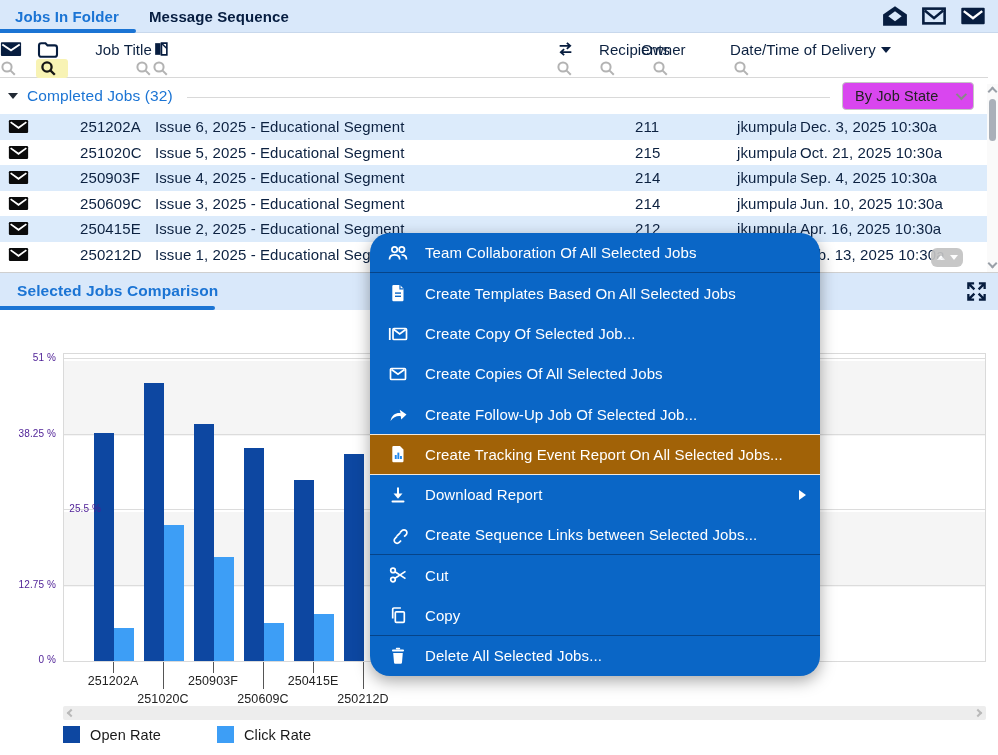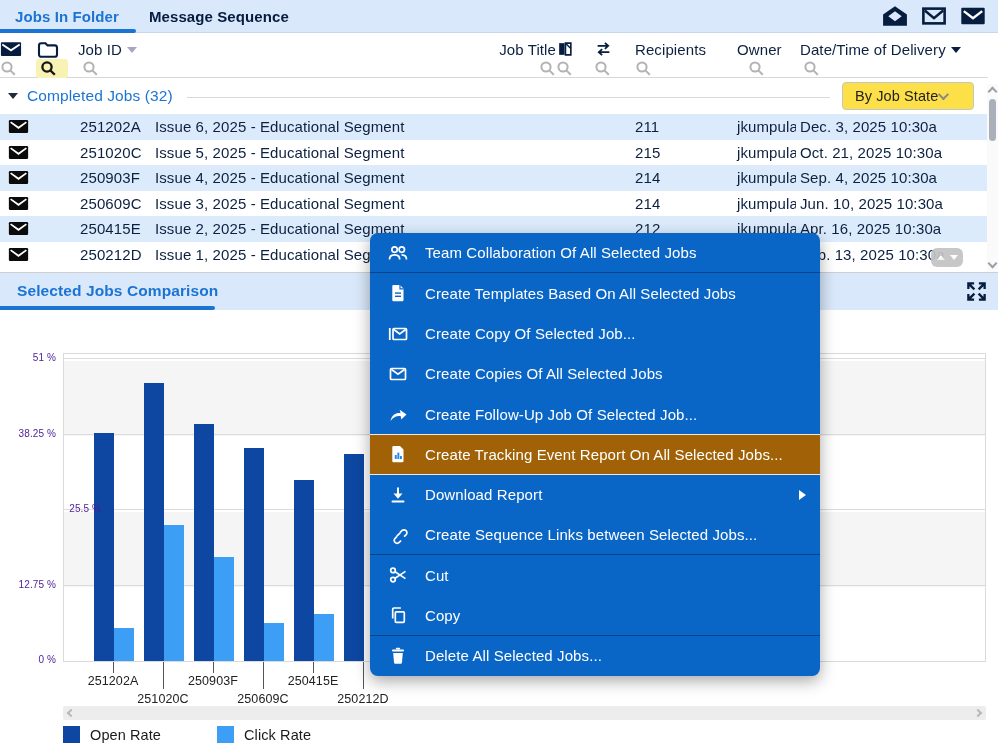--- a/index.html
+++ b/index.html
@@ -25,22 +25,22 @@
   .th .lbl { height:20px; display:flex; align-items:center; gap:5px; white-space:nowrap; }
   .th .srch { height:19px; display:flex; align-items:center; }
   .caret-dn { width:0; height:0; border-left:5px solid transparent; border-right:5px solid transparent; border-top:6px solid #a9a4c4; margin-top:2px; }
   .caret-dn.dark { border-top-color:#0a1e40; }
   .yellow-hl { background:#f8f3b4; border-radius:3px; padding:1px 11px 1px 4px; display:inline-flex; }
   
   .sectionrow { position:absolute; left:0; top:78px; width:986px; height:36px; display:flex; align-items:center; padding-left:8px; }
   .tri-dn { width:0; height:0; border-left:5px solid transparent; border-right:5px solid transparent; border-top:6px solid #222a35; margin-right:9px; }
   .section-title { color:#1b74d4; font-size:15.5px; white-space:nowrap; }
   .section-line { flex:1; height:1px; background:#d9d9d9; margin:2px 12px 0 14px; }
-  .jobstate-select { width:132px; height:28px; border:1px solid #c6c6c6; border-radius:4px; background:#fde047;
-    display:flex; align-items:center; justify-content:flex-start; padding:0 9px 0 12px; font-size:14.5px; color:#222; cursor:pointer; margin-right:12px; }
+  .jobstate-select { width:132px; height:28px; border:1px solid #c6c6c6; border-radius:4px; background:#d946ef;
+    display:flex; align-items:center; justify-content:space-between; padding:0 9px 0 12px; font-size:14.5px; color:#222; cursor:pointer; margin-right:12px; }
   .chev { width:8px; height:8px; border-right:2px solid #888; border-bottom:2px solid #888; transform:rotate(45deg) translateY(-2px); }
   
   .rows { position:absolute; left:0; top:114px; width:988px; }
   .trow { height:25.5px; align-items:center; font-size:15px; color:#0c2140; cursor:default; }
   .trow.alt { background:#dcebfb; }
   .cell { white-space:nowrap; overflow:hidden; }
   .c-env { padding-left:8px; display:flex; align-items:center; }
   .c-dot { padding-left:9px; }
   .dot { width:4.5px; height:4.5px; border-radius:50%; background:#111; }
   .c-id { padding-left:2px; }
@@ -76,21 +76,21 @@
   .xtick { position:absolute; width:1px; background:#555; }
   .hscroll { position:absolute; left:63px; top:396px; width:923px; height:14px; background:#ededed; border-radius:2px; }
   .hchev { position:absolute; top:4px; width:6px; height:6px; border-right:2px solid #b9b9b9; border-bottom:2px solid #b9b9b9; }
   .hchev.left { left:5px; transform:rotate(135deg); }
   .hchev.right { right:5px; transform:rotate(-45deg); }
   .legend { position:absolute; left:63px; top:416px; display:flex; align-items:center; gap:56px; }
   .lg-item { display:flex; align-items:center; gap:10px; font-size:14.5px; color:#1a1a1a; }
   .lg-swatch { width:17px; height:17px; }
   
   .ctxmenu { position:absolute; left:370px; top:233px; width:450px; height:443px; background:#0a66c6;
-    border-radius:8px; box-shadow:0 5px 16px rgba(0,0,0,.35); z-index:10; overflow:hidden; display:flex; flex-direction:column; }
+    border-radius:20px; box-shadow:0 5px 16px rgba(0,0,0,.35); z-index:10; overflow:hidden; display:flex; flex-direction:column; }
   .mi { height:40.27px; display:flex; align-items:center; padding:0 14px 0 15px; color:#fff; font-size:15px; cursor:pointer; position:relative; }
   .mi .mico { width:26px; display:flex; align-items:center; justify-content:center; margin-right:14px; flex:none; }
   .mi.sep { border-bottom:1px solid rgba(4,40,88,.55); }
   .mi.hl { background:#a16207; border-top:1px solid rgba(255,255,255,.85); border-bottom:1px solid rgba(255,255,255,.85); }
   .mi .sub-arrow { margin-left:auto; width:0; height:0; border-top:5px solid transparent; border-bottom:5px solid transparent; border-left:7px solid #fff; }
   .mi-label { white-space:nowrap; }
 </style>
 </head>
 <body>
 
@@ -138,32 +138,20 @@
           <path d="M2 5.5 c0-1.3 1-2.3 2.3-2.3 h4.2 l2 2.2 h7.2 c1.3 0 2.3 1 2.3 2.3 v6.8 c0 1.3-1 2.3-2.3 2.3 H4.3 C3 16.8 2 15.8 2 14.5 Z" fill="none" stroke="#071d3f" stroke-width="2.1"></path>
         </svg>
       </span>
     <span class="srch">
         <span class="yellow-hl">
           <svg width="17" height="17" viewBox="0 0 17 17">
             <circle cx="7" cy="7" r="4.6" fill="none" stroke="#151515" stroke-width="2.3"></circle>
             <line x1="10.6" y1="10.6" x2="14.8" y2="14.8" stroke="#151515" stroke-width="2.3"></line>
           </svg>
         </span>
-      </span>
-  </div>
-  <div class="th">
-    <span class="lbl">
-        <span>Job ID</span>
-        <span class="caret-dn"></span>
-      </span>
-    <span class="srch" style="padding-left:4px;">
-        <svg width="17" height="17" viewBox="0 0 17 17">
-          <circle cx="7" cy="7" r="4.6" fill="none" stroke="#b3b3b3" stroke-width="2"></circle>
-          <line x1="10.6" y1="10.6" x2="14.8" y2="14.8" stroke="#b3b3b3" stroke-width="2"></line>
-        </svg>
       </span>
   </div>
   <div class="th" style="padding-left:3px;align-items:flex-end;">
     <span class="lbl">
         <span>Job Title</span>
       </span>
     <span class="srch" style="padding-left:5px;">
         <svg width="17" height="17" viewBox="0 0 17 17">
           <circle cx="7" cy="7" r="4.6" fill="none" stroke="#b3b3b3" stroke-width="2"></circle>
           <line x1="10.6" y1="10.6" x2="14.8" y2="14.8" stroke="#b3b3b3" stroke-width="2"></line>

